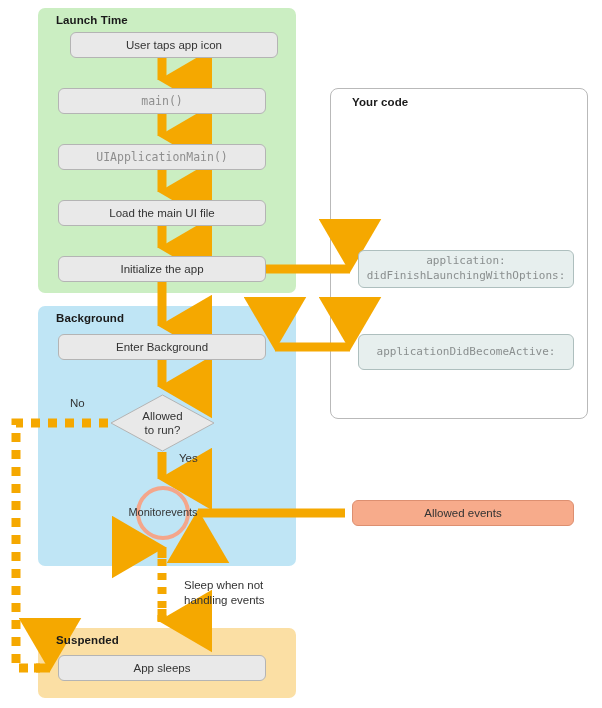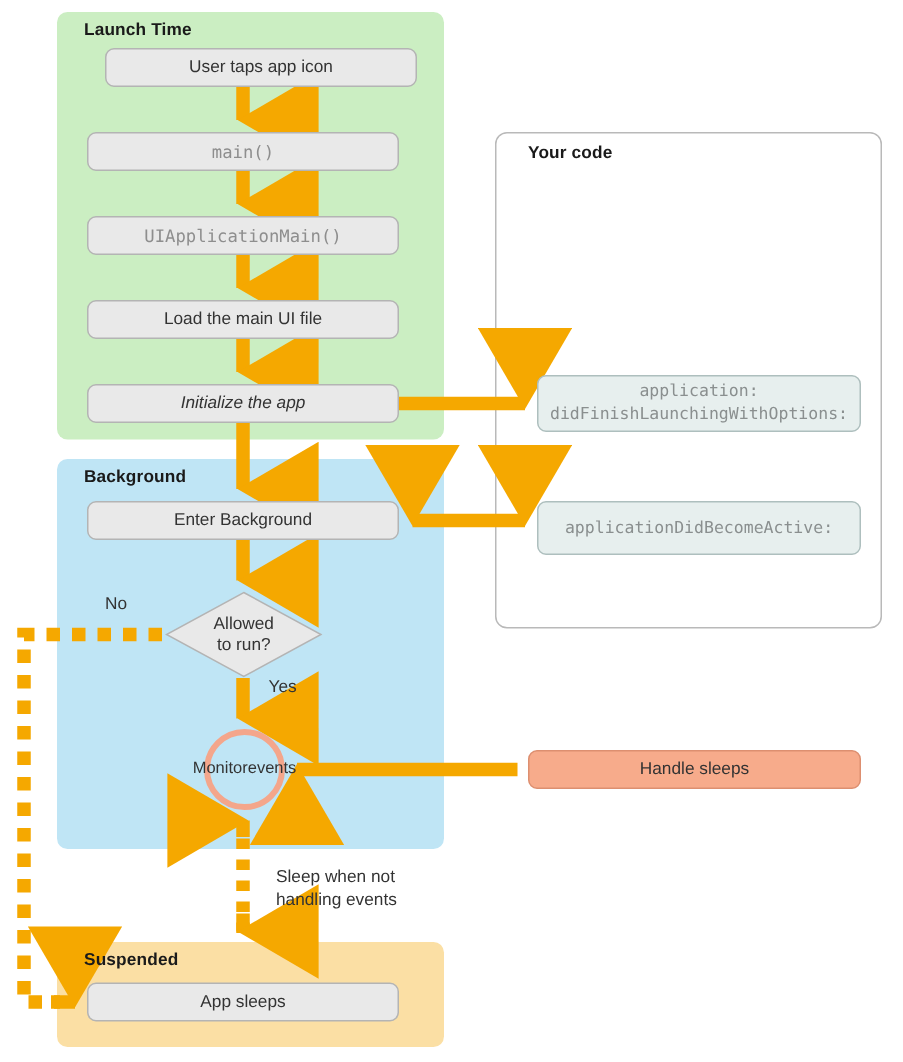--- a/index.html
+++ b/index.html
@@ -78,21 +78,21 @@
     color: #8e8e8e;
   }
 
   
   .step-l { left: 58px; width: 208px; height: 26px; }
 
   #step-tap       { top: 32px; margin-left: 12px;  }
   #step-main      { top: 88px;  }
   #step-uiappmain { top: 144px; }
   #step-loadui    { top: 200px; }
-  #step-init      { top: 256px; font-style: italic; }
+  #step-init      { top: 256px; }
   #step-enterbg   { top: 334px; }
   #step-appsleeps { top: 655px; }
 
   
   .codebox {
     position: absolute;
     box-sizing: border-box;
     background: #e7efee;
     border: 1px solid #aebfbe;
     border-radius: 6px;
@@ -290,15 +290,15 @@
   </div>
 
   <div class="flabel" id="label-no">No</div>
   <div class="flabel" id="label-yes">Yes</div>
   <div class="flabel" id="label-sleep">Sleep when not handling events</div>
 
   <div class="codebox" id="code-didfinish">application:
 didFinishLaunchingWithOptions:</div>
   <div class="codebox" id="code-becomeactive">applicationDidBecomeActive:</div>
 
-  <div id="handle-events">Handle sleeps</div>
+  <div id="handle-events">Allowed events</div>
 
 </div>
 
 </body></html>

